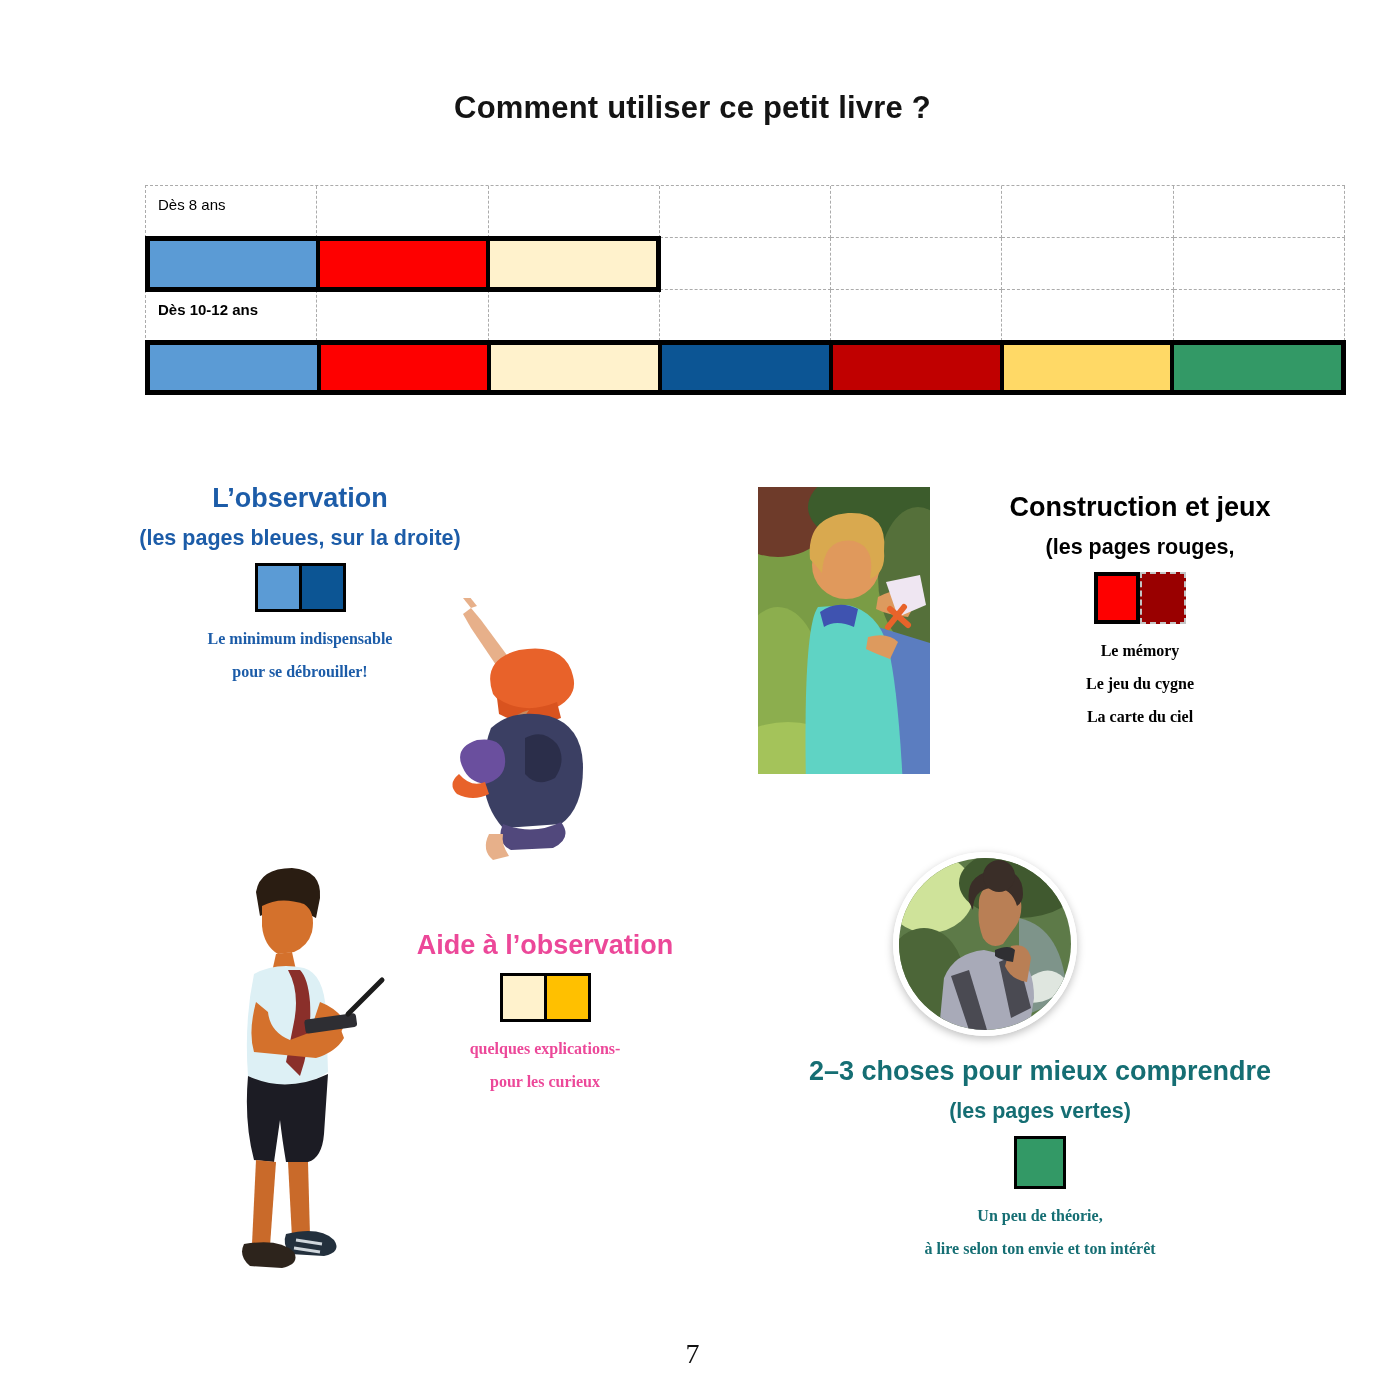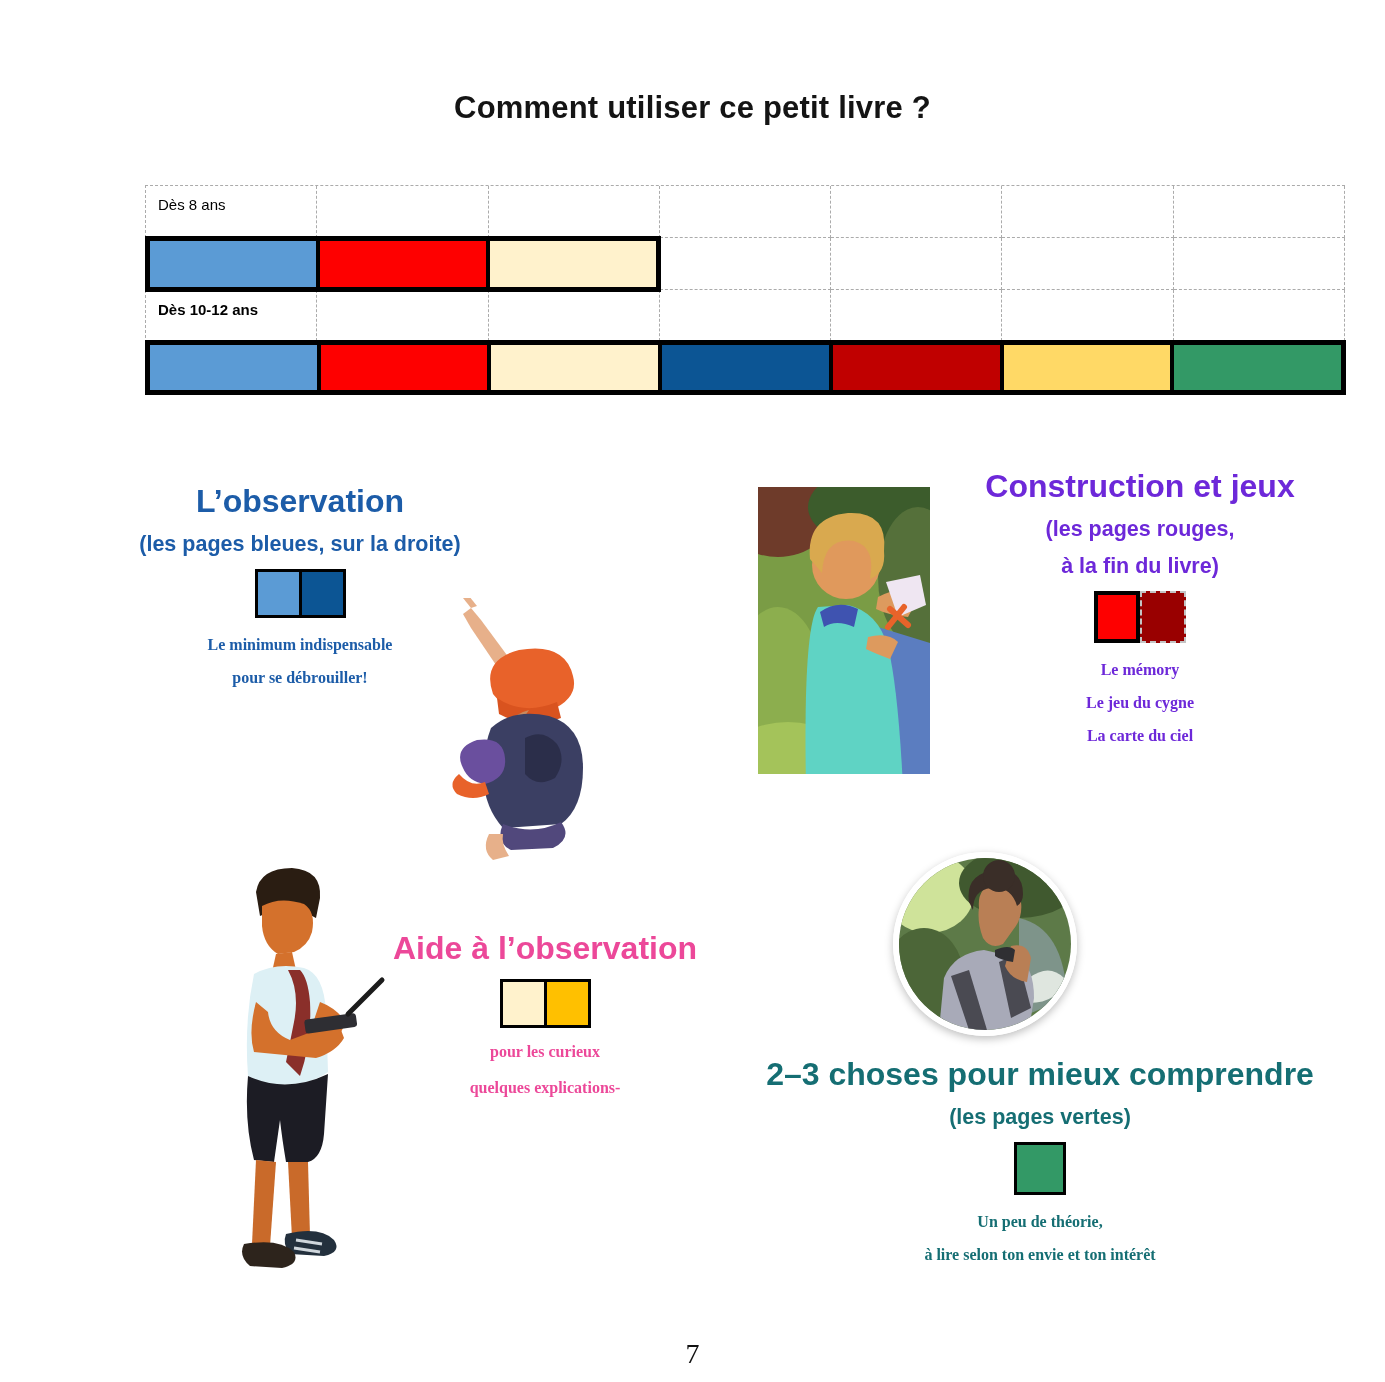--- a/index.html
+++ b/index.html
@@ -21,21 +21,21 @@
   .label-10 { left:158px; top:301px;font-weight:bold; }
 
   .bar { position:absolute; display:flex; border:5px solid #000; background:#fff; }
   .bar .seg { flex:1 1 0; }
   .bar .seg + .seg { border-left:4px solid #000; }
   .bar-8  { left:145px; top:236px; width:516px;  height:56px; }
   .bar-10 { left:145px; top:340px; width:1201px; height:55px; }
 
   
   .section { position:absolute; text-align:center; font-weight:bold; }
-  .sec-title { font-size:32px; line-height:1.15; }
+  .sec-title { font-size:27px; line-height:1.15; }
   .sec-sub   { font-size:21.5px; margin-top:12px; }
   .swatch-row { display:flex; justify-content:center; margin-top:12px; }
   .swatch { width:47px; height:49px; }
   .swatch-solid { border:3px solid #000; }
   .swatch-solid + .swatch-solid { margin-left:-3px; }
   .swatch-dashed { border:2px dashed #c4c4c4; }
   .sec-line { font-size:16px; margin-top:15px;font-family:Liberation Serif, serif; }
   .sec-line.first { margin-top:18px; }
 
   #sec-observation  { left:100px;  top:483px;  width:400px; }
@@ -119,41 +119,40 @@
     <div class="sec-title">L’observation</div>
     <div class="sec-sub">(les pages bleues, sur la droite)</div>
     <div class="swatch-row">
         <div class="swatch swatch-solid" style="background-color: rgb(91, 155, 213);"></div>
         <div class="swatch swatch-solid" style="background-color: rgb(12, 85, 148);"></div>
       </div>
     <div class="sec-line first">Le minimum indispensable</div>
     <div class="sec-line">pour se débrouiller!</div>
   </div>
 
-  <div class="section" id="sec-construction" style="color: #6d28d9;">
+  <div class="section" id="sec-construction" style="color: #000000; margin-top: 24px;">
     <div class="sec-title">Construction et jeux</div>
     <div class="sec-sub">(les pages rouges,</div>
-    <div class="sec-sub">à la fin du livre)</div>
     <div class="swatch-row">
         <div class="swatch swatch-solid" style="background-color: rgb(254, 0, 0);"></div>
         <div class="swatch swatch-dashed" style="background-color: rgb(153, 0, 0);"></div>
       </div>
     <div class="sec-line first">Le mémory</div>
     <div class="sec-line">Le jeu du cygne</div>
     <div class="sec-line">La carte du ciel</div>
   </div>
 
   <div class="section" id="sec-aide" style="color: #ec4899;">
     <div class="sec-title">Aide à l’observation</div>
     <div class="swatch-row">
         <div class="swatch swatch-solid" style="background-color: rgb(255, 242, 204);"></div>
         <div class="swatch swatch-solid" style="background-color: rgb(255, 192, 0);"></div>
       </div>
+    <div class="sec-line first">quelques explications-</div>
     <div class="sec-line">pour les curieux</div>
-    <div class="sec-line first">quelques explications-</div>
   </div>
 
   <div class="section" id="sec-comprendre" style="color: rgb(21, 110, 115);">
     <div class="sec-title">2–3 choses pour mieux comprendre</div>
     <div class="sec-sub">(les pages vertes)</div>
     <div class="swatch-row">
         <div class="swatch swatch-solid" style="background-color: rgb(51, 153, 102);"></div>
       </div>
     <div class="sec-line first">Un peu de théorie,</div>
     <div class="sec-line">à lire selon ton envie et ton intérêt</div>

